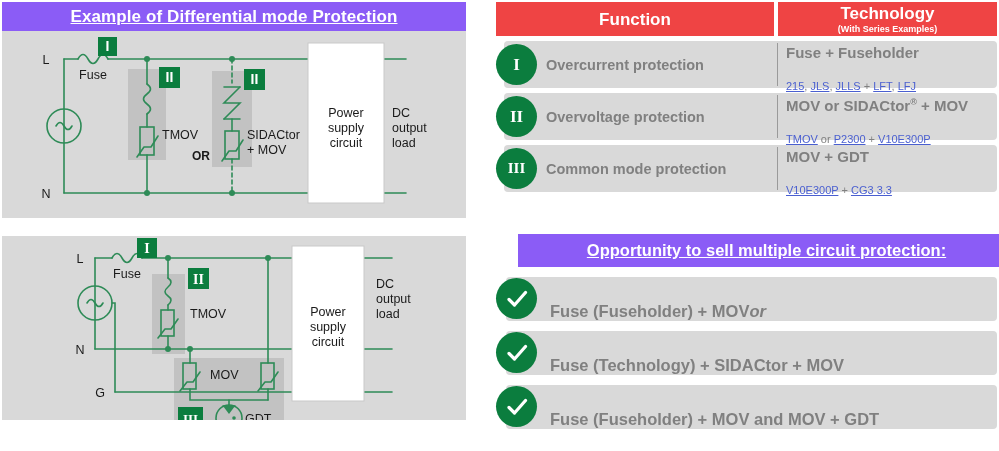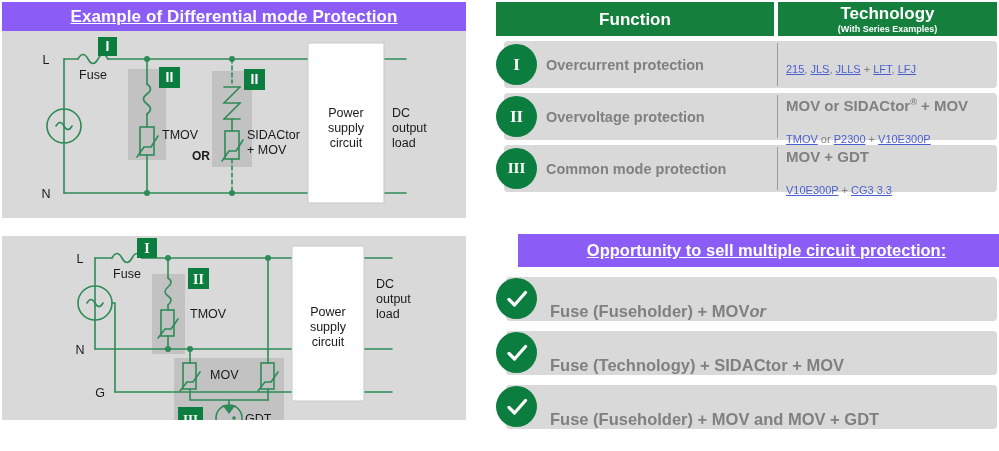--- a/index.html
+++ b/index.html
@@ -22,21 +22,21 @@
   #panel-diff{left:2px;top:2px;width:464px;height:216px;}
   #panel-diffcm{left:2px;top:236px;width:464px;height:213px;}
   .diagram-bar{height:29px;width:100%;}
   .diagram-body{width:100%;height:calc(100% - 29px);}
   .diagram-body svg{display:block;width:100%;height:100%;}
 
   
   #panel-table{left:496px;top:2px;width:501px;height:196px;}
   .thead{display:flex;height:34px;width:100%;}
   .th{
-    background:#15803d;color:#fff;font-weight:bold;
+    background:#ef4444;color:#fff;font-weight:bold;
     display:flex;flex-direction:column;align-items:center;justify-content:center;
     text-align:center;line-height:1.0;
   }
   .th-func{width:278px;font-size:17px;}
   .th-tech{width:219px;margin-left:4px;font-size:17px;}
   .th-sub{font-size:9px;font-weight:bold;margin-top:3px;}
 
   .trow{
     position:relative;height:47px;margin-top:5px;width:100%;
   }
@@ -271,20 +271,21 @@
   </div>
 
   <div class="trow">
     <div class="row-bg"></div>
     <div class="rn-circle">
       <span>I</span>
     </div>
     <div class="func-label">Overcurrent protection</div>
     <div class="vdiv"></div>
     <div class="tech-cell">
+      <div class="tech-main">Fuse + Fuseholder</div>
       <div class="tech-sub"><span class="lnk">215</span><span>, </span><span class="lnk">JLS</span><span>, </span><span class="lnk">JLLS</span><span> + </span><span class="lnk">LFT</span><span>, </span><span class="lnk">LFJ</span></div>
     </div>
   </div>
 
   <div class="trow">
     <div class="row-bg"></div>
     <div class="rn-circle">
       <span>II</span>
     </div>
     <div class="func-label">Overvoltage protection</div>

